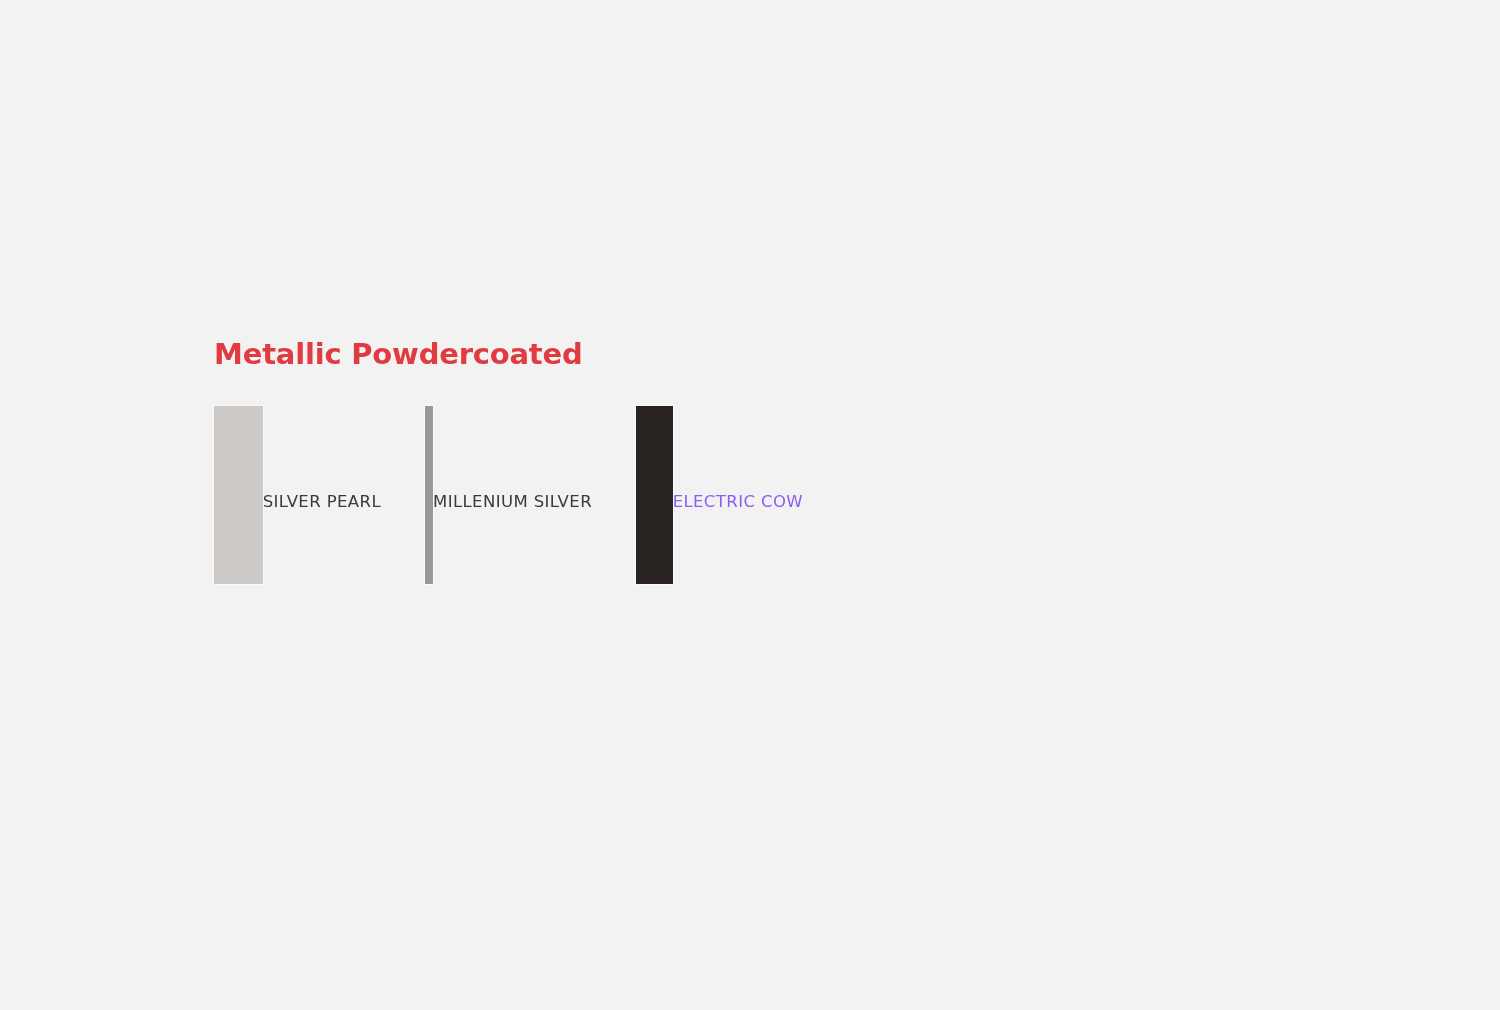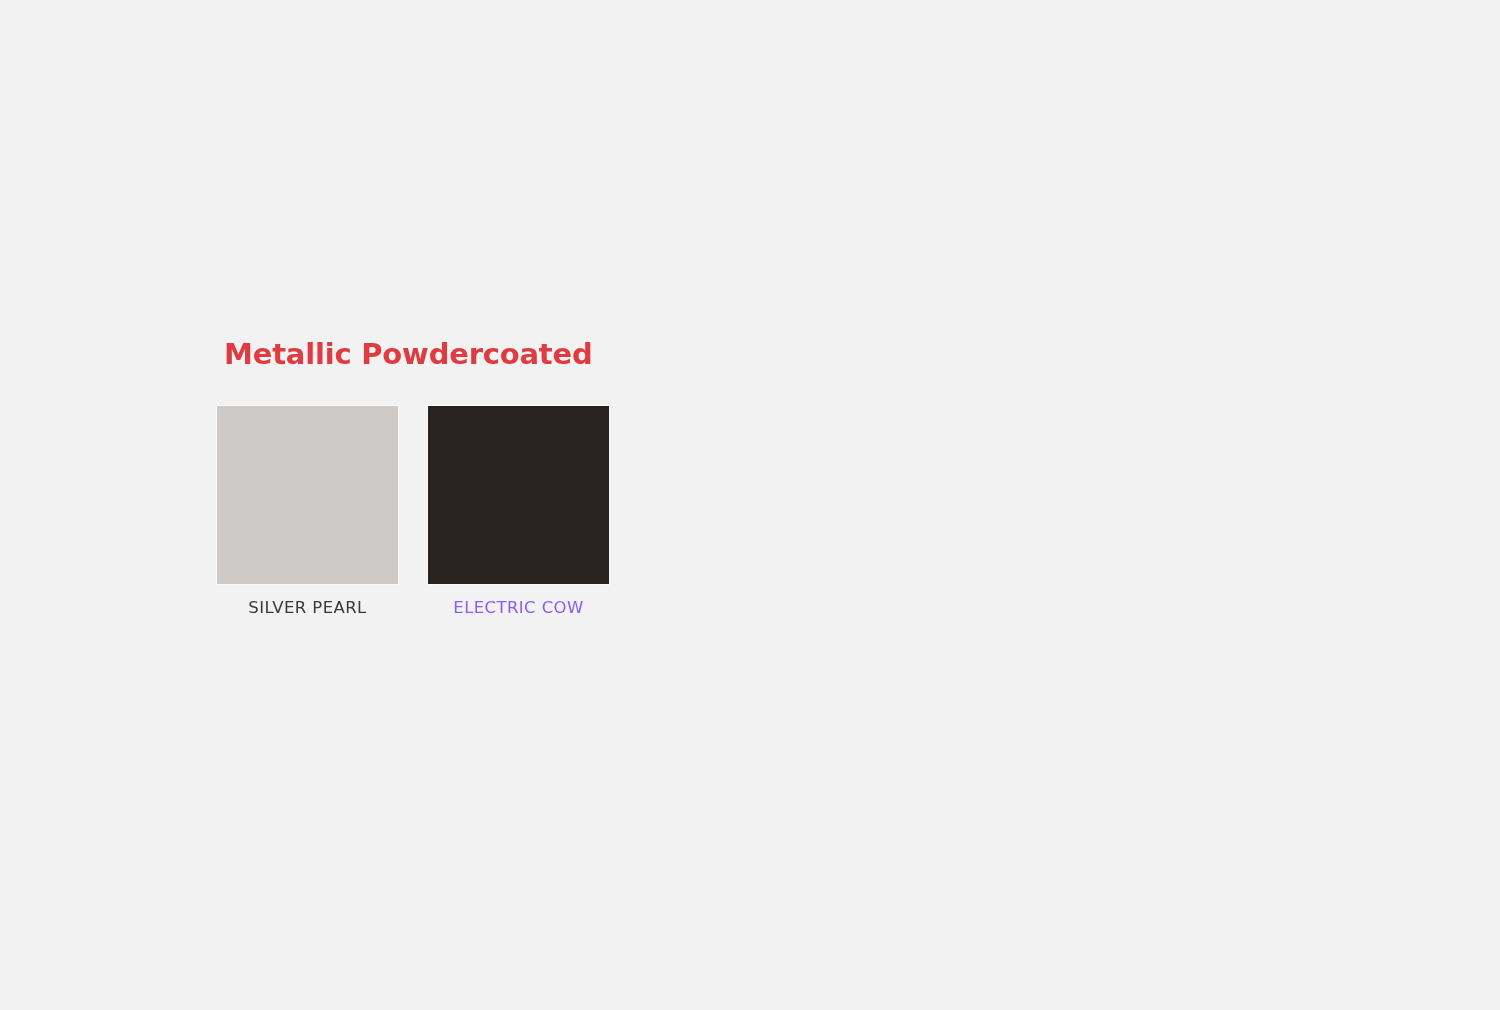--- a/index.html
+++ b/index.html
@@ -11,21 +11,21 @@
     width: 1500px;
     height: 1010px;
     background: #f3f2f2;
     font-family: "Liberation Sans", sans-serif;
     overflow: hidden;
     position: relative;
   }
 
   #palette-section {
     position: absolute;
-    left: 224px;
+    left: 214px;
     top: 340px;
     width: 1082px;
   }
 
   #section-title {
     font-family: "DejaVu Sans", sans-serif;
     font-size: 29px;
     font-weight: bold;
     color: #e03b40;
     letter-spacing: -0.2px;
@@ -37,21 +37,21 @@
   #swatch-row {
     display: flex;
     flex-direction: row;
     align-items: flex-start;
     gap: 44px;
   }
 
   .swatch-item {
     width: 167px;
     display: flex;
-    flex-direction: column;
+    flex-direction: row;
     align-items: center;
   }
 
   .swatch-chip {
     width: 181px;
     height: 178px;
     box-sizing: border-box;
     position: relative;
     box-shadow: 0 0 0 1px rgba(255,255,255,0.55);
   }
@@ -93,20 +93,24 @@
   <h2 id="section-title" style="color: rgb(224, 59, 64);">Metallic Powdercoated</h2>
 
   <div id="swatch-row">
 
     <div class="swatch-item">
       <div class="swatch-chip" style="background-color: rgb(206, 202, 199);"></div>
       <div class="swatch-label" style="color: rgb(60, 58, 56);">SILVER  PEARL</div>
     </div>
 
 
+    <div class="swatch-item">
+      <div class="swatch-chip" style="background-color: rgb(152, 153, 154);"></div>
+      <div class="swatch-label" style="color: rgb(60, 58, 56);">MILLENIUM SILVER</div>
+    </div>
 
 
     <div class="swatch-item">
       <div class="swatch-chip" style="background-color: rgb(40, 35, 32);"></div>
       <div class="swatch-label" style="color: #8b5cf6;">ELECTRIC COW</div>
     </div>
 
   </div>
 </section>
 

